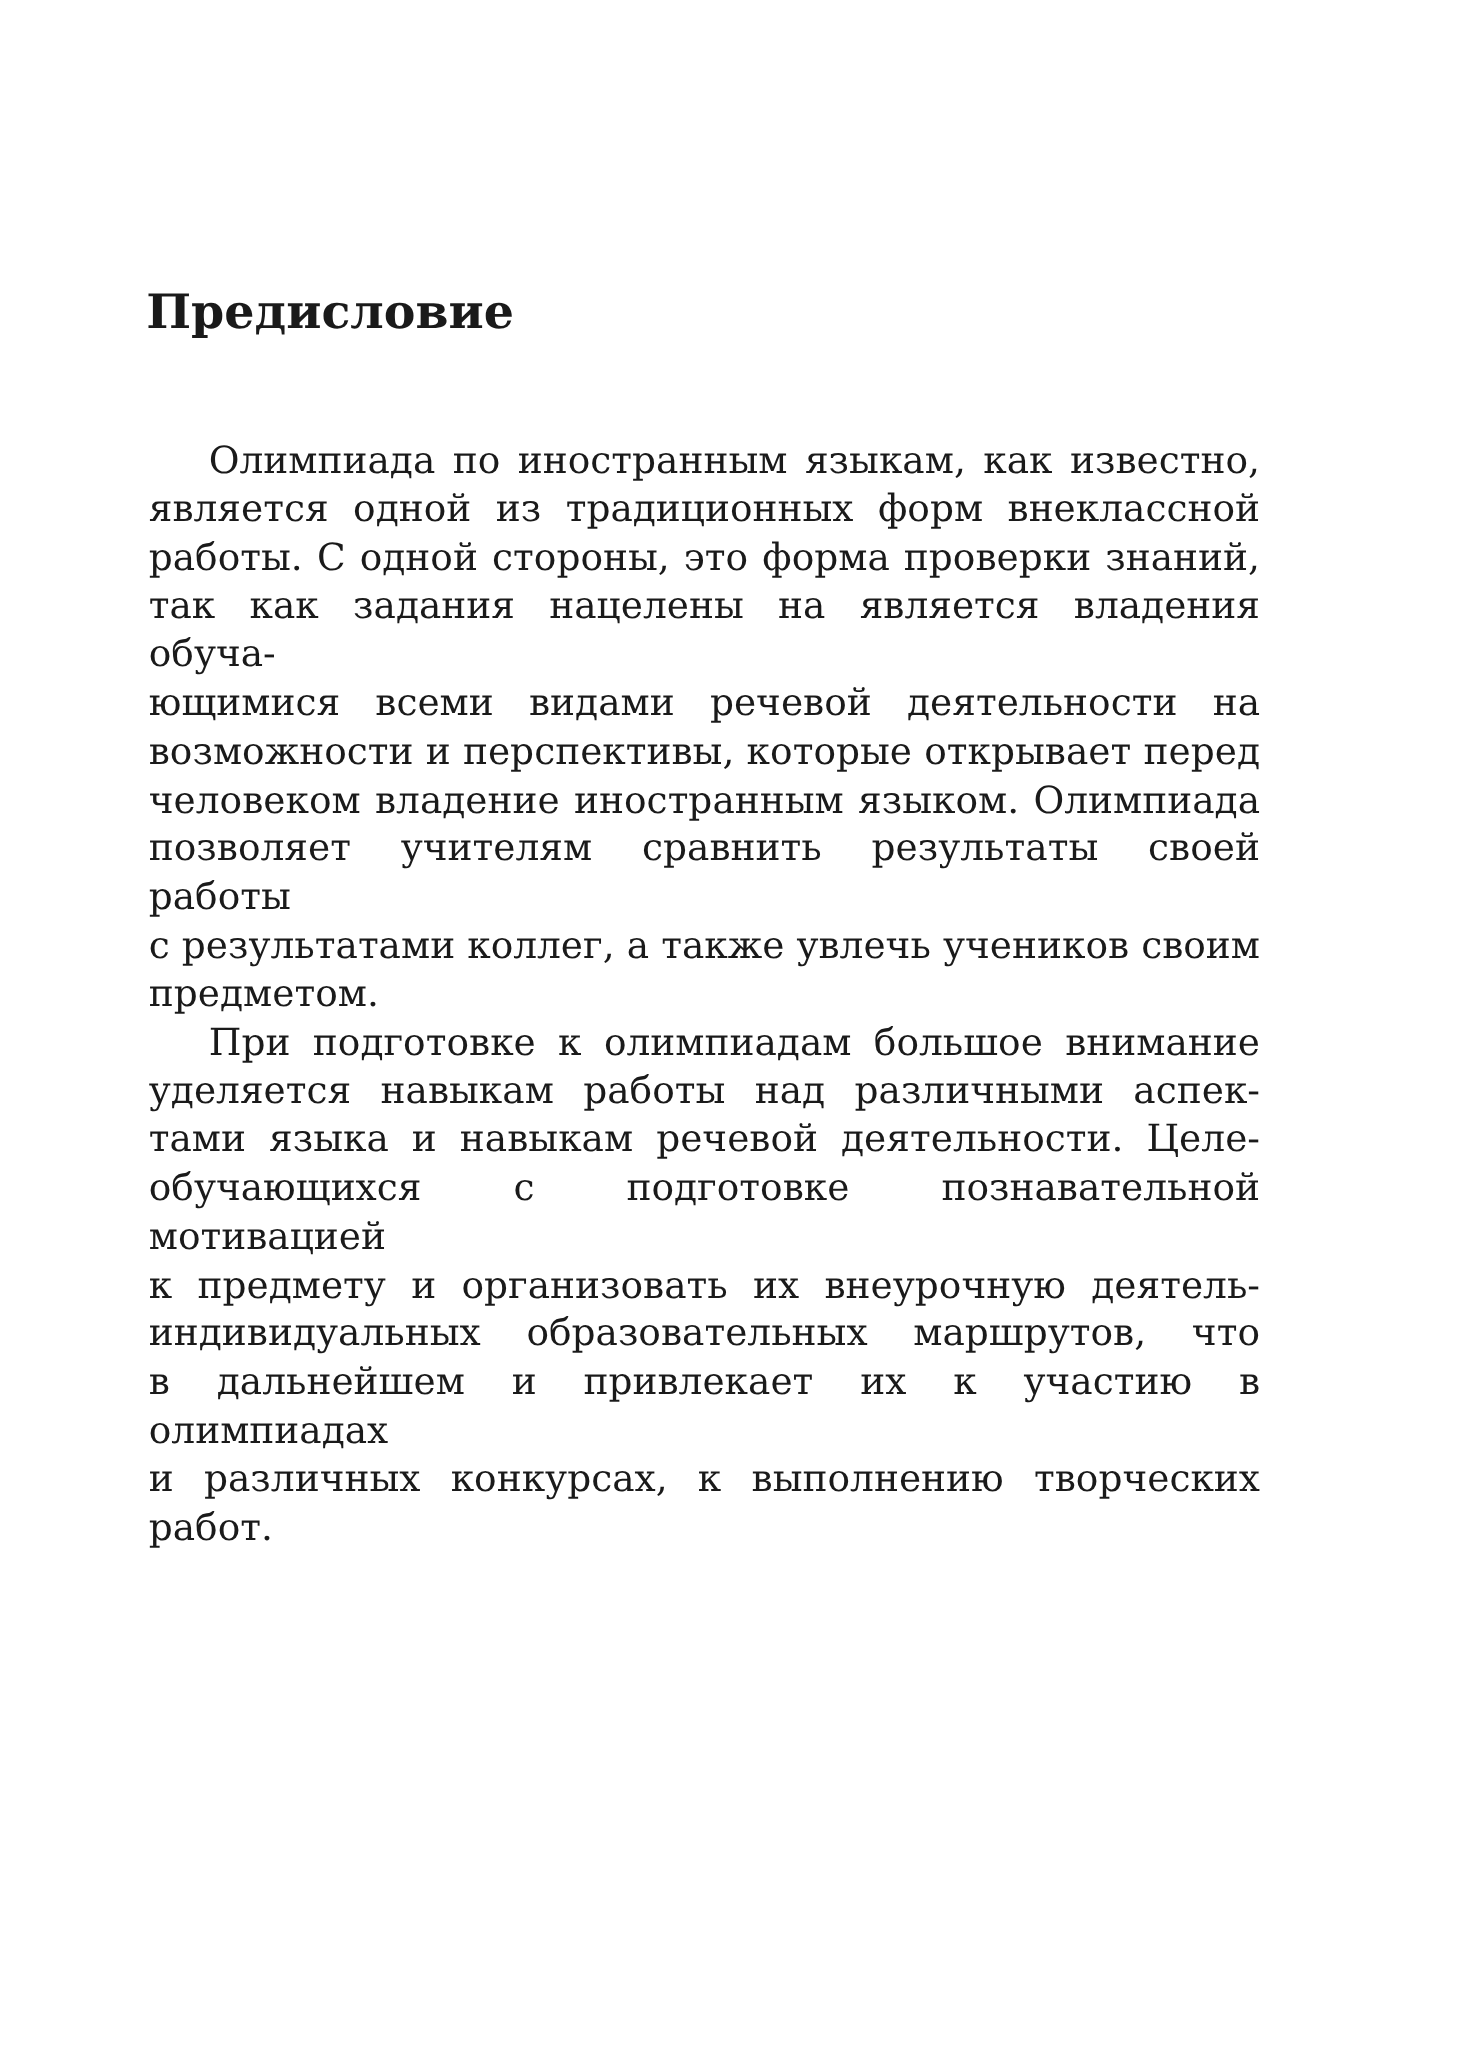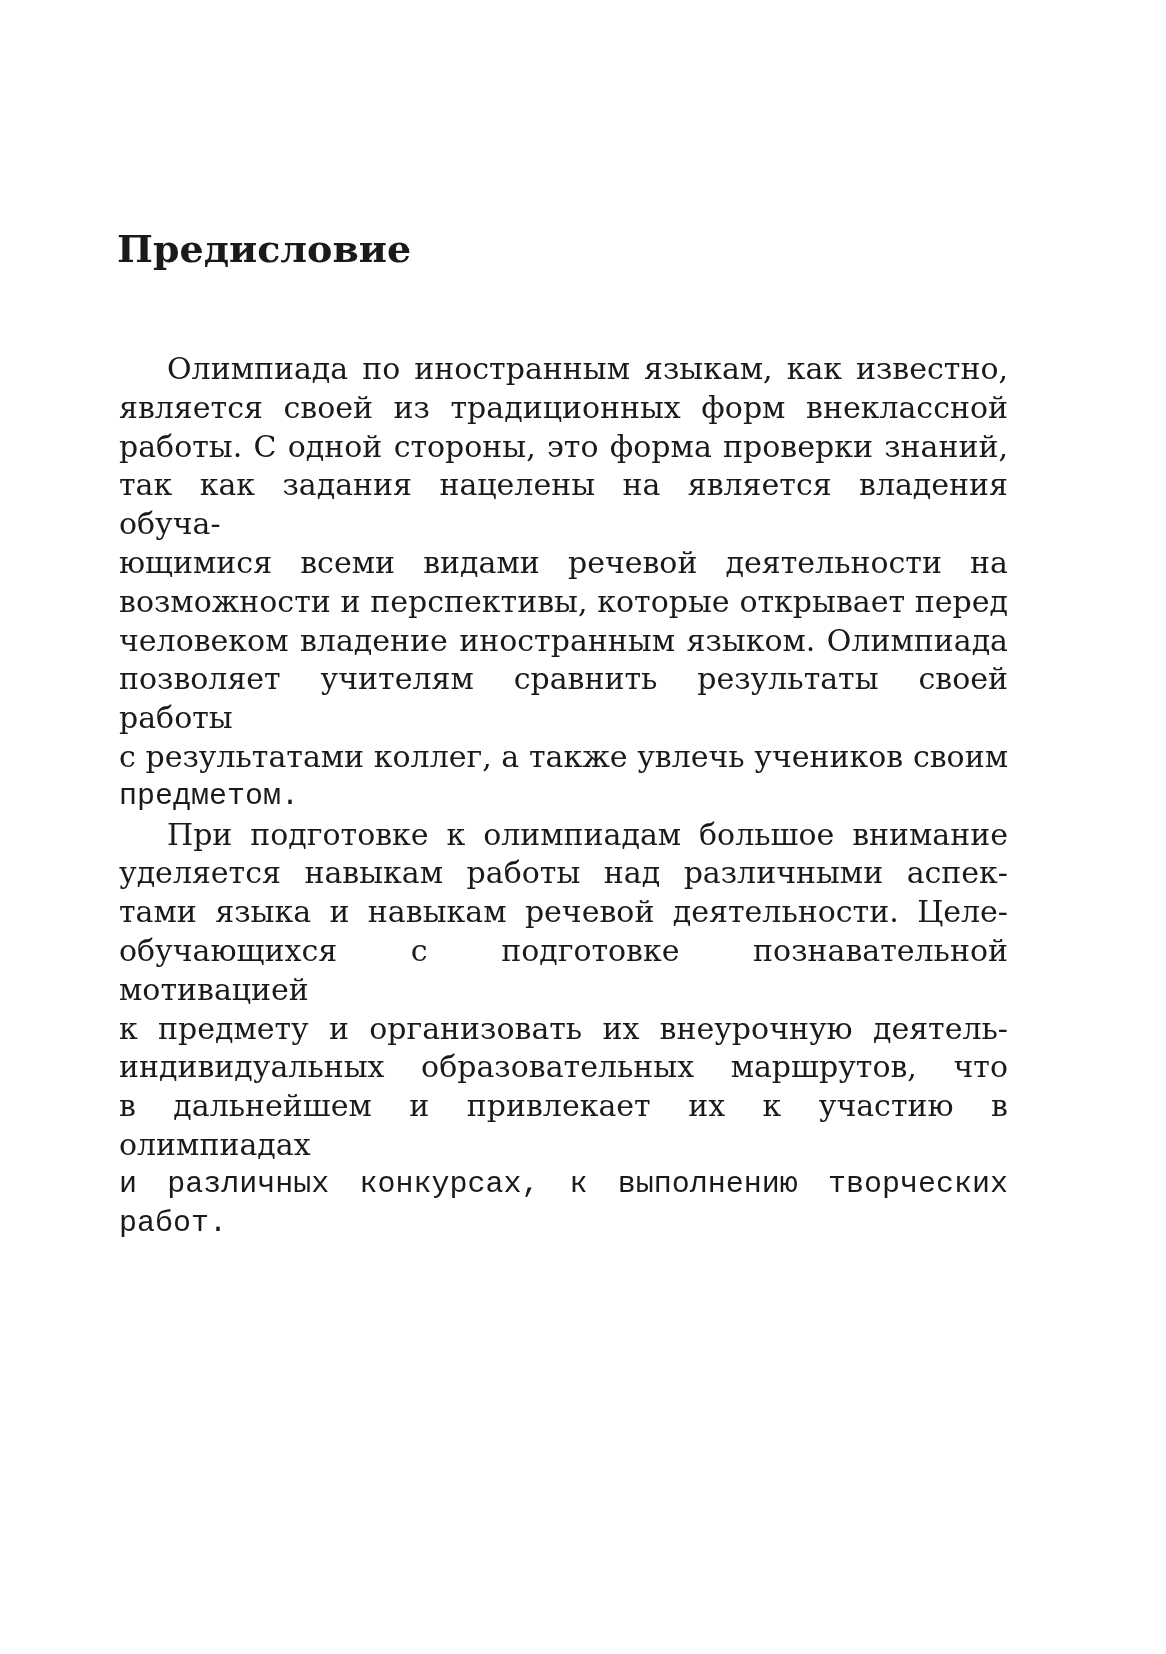--- a/index.html
+++ b/index.html
@@ -43,36 +43,35 @@
     text-align: justify;
     text-align-last: justify;
     color: #1a1a1a;
     white-space: normal;
   }
   .line.first {
     text-indent: 48px;
   }
   .line.last {
     text-align-last: left;
-    font-family: Liberation Mono, monospace;
   }
   .paragraph[data-justify-last="true"] .line.last {
     text-align-last: justify;
   }
 </style>
 </head>
 <body>
 
 <div class="page">
   <h1 class="title">Предисловие</h1>
 
   <div class="text-block">
     <div class="paragraph" data-justify-last="false">
         <div class="line first">Олимпиада по иностранным языкам, как известно,</div>
-        <div class="line">является своей из традиционных форм внеклассной</div>
+        <div class="line">является одной из традиционных форм внеклассной</div>
         <div class="line">работы. С одной стороны, это форма проверки знаний,</div>
         <div class="line">так как задания нацелены на является владения обуча-</div>
         <div class="line">ющимися всеми видами речевой деятельности на</div>
         <div class="line">возможности и перспективы, которые открывает перед</div>
         <div class="line">человеком владение иностранным языком. Олимпиада</div>
         <div class="line">позволяет учителям сравнить результаты своей работы</div>
         <div class="line">с результатами коллег, а также увлечь учеников своим</div>
         <div class="line last">предметом.</div>
       </div>
     <div class="paragraph" data-justify-last="true">

